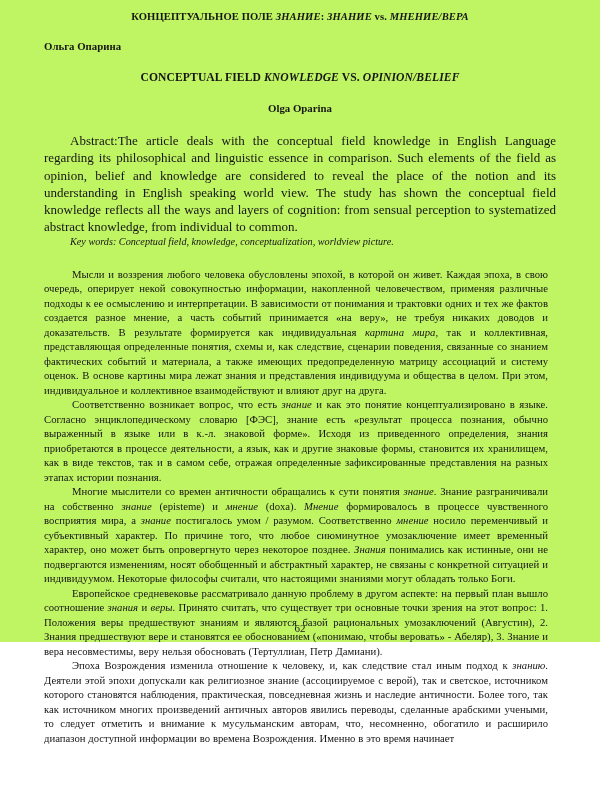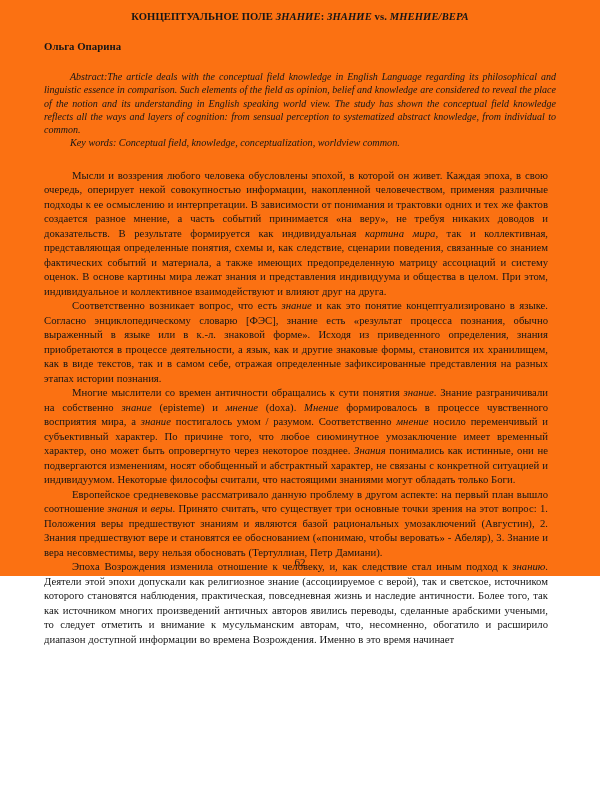--- a/index.html
+++ b/index.html
@@ -11,24 +11,24 @@
     width: 600px;
     height: 800px;
     overflow: hidden;
     font-family: "Liberation Serif", "DejaVu Serif", serif;
     color: #1a1a1a;
     -webkit-font-smoothing: none;
   }
   .page {
     position: relative;
     width: 600px;
-    height: 576px;
+    height: 642px;
     box-sizing: border-box;
     padding: 6px 44px 16px 44px;
-    background: #f97316;
+    background: #bef264;
   }
   
   .scan {
     filter: contrast(1.04) brightness(0.99);
   }
 
   .title-ru {
     text-align: center;
     font-weight: bold;
     font-size: 10.6px;
@@ -55,22 +55,21 @@
   .title-en .it { font-style: italic; }
 
   .author-en {
     text-align: center;
     font-weight: bold;
     font-size: 10.8px;
     margin: 18px 0 0 0;
   }
 
   .abstract {
-    font-style: italic;
-    font-size: 10px;
+    font-size: 13px;
     line-height: 1.32;
     text-align: justify;
     text-justify: inter-word;
     margin: 18px 0 0 0;
     text-indent: 26px;
   }
   .keywords {
     font-style: italic;
     font-size: 10.2px;
     line-height: 1.32;
@@ -106,24 +105,28 @@
 <body>
 
 <div class="page scan">
 
   <div class="title-ru">
     <span>КОНЦЕПТУАЛЬНОЕ ПОЛЕ </span><span class="it">ЗНАНИЕ</span><span>: </span><span class="it">ЗНАНИЕ</span><span> vs. </span><span class="it">МНЕНИЕ/ВЕРА</span>
   </div>
 
   <div class="author-ru">Ольга Опарина</div>
 
+  <div class="title-en">
+    <span>CONCEPTUAL FIELD </span><span class="it">KNOWLEDGE</span><span> VS. </span><span class="it">OPINION/BELIEF</span>
+  </div>
 
+  <div class="author-en">Olga Oparina</div>
 
   <p class="abstract">Abstract:The article deals with the conceptual field  knowledge in English Language regarding its philosophical and linguistic essence in comparison. Such elements of the field as opinion, belief and knowledge are considered to reveal the place of the notion and its understanding in English speaking world view. The study has shown the conceptual field knowledge reflects all the ways and layers of cognition: from sensual perception to systematized abstract knowledge, from individual to common.</p>
-  <p class="keywords">Key words: Conceptual field, knowledge, conceptualization, worldview common.</p>
+  <p class="keywords">Key words: Conceptual field, knowledge, conceptualization, worldview picture.</p>
 
   <div class="body-block" id="body-block">
       <p class="body"><span>Мысли и воззрения любого человека обусловлены эпохой, в которой он живет. Каждая эпоха, в свою очередь, оперирует некой совокупностью информации, накопленной человечеством, применяя различные подходы к ее осмыслению и интерпретации. В зависимости от понимания и трактовки одних и тех же фактов создается разное мнение, а часть событий принимается «на веру», не требуя никаких доводов и доказательств. В результате формируется как индивидуальная </span><span class="it">картина мира</span><span>, так и коллективная, представляющая определенные понятия, схемы и, как следствие, сценарии поведения, связанные со знанием фактических событий и материала, а также имеющих предопределенную матрицу ассоциаций и систему оценок. В основе картины мира лежат знания и представления индивидуума и общества в целом. При этом, индивидуальное и коллективное взаимодействуют и влияют друг на друга.</span></p>
       <p class="body"><span>Соответственно возникает вопрос, что есть </span><span class="it">знание</span><span> и как это понятие концептуализировано в языке. Согласно энциклопедическому словарю [ФЭС], знание есть «результат процесса познания, обычно выраженный в языке или в к.-л. знаковой форме». Исходя из приведенного определения, знания приобретаются в процессе деятельности, а язык, как и другие знаковые формы, становится их хранилищем, как в виде текстов, так и в самом себе, отражая определенные зафиксированные представления на разных этапах истории познания.</span></p>
       <p class="body"><span>Многие мыслители со времен античности обращались к сути понятия </span><span class="it">знание</span><span>. Знание разграничивали на собственно </span><span class="it">знание</span><span> (episteme) и </span><span class="it">мнение</span><span> (doxa). </span><span class="it">Мнение</span><span> формировалось в процессе чувственного восприятия мира, а </span><span class="it">знание</span><span> постигалось умом / разумом. Соответственно </span><span class="it">мнение</span><span> носило переменчивый и субъективный характер. По причине того, что любое сиюминутное умозаключение имеет временный характер, оно может быть опровергнуто через некоторое позднее. </span><span class="it">Знания</span><span> понимались как истинные, они не подвергаются изменениям, носят обобщенный и абстрактный характер, не связаны с конкретной ситуацией и индивидуумом. Некоторые философы считали, что настоящими знаниями могут обладать только Боги.</span></p>
       <p class="body"><span>Европейское средневековье рассматривало данную проблему в другом аспекте: на первый план вышло соотношение </span><span class="it">знания</span><span> и </span><span class="it">веры</span><span>. Принято считать, что существует три основные точки зрения на этот вопрос: 1. Положения веры предшествуют знаниям и являются базой рациональных умозаключений (Августин), 2. Знания предшествуют вере и становятся ее обоснованием («понимаю, чтобы веровать» - Абеляр), 3. Знание и вера несовместимы, веру нельзя обосновать (Тертуллиан, Петр Дамиани).</span></p>
       <p class="body"><span>Эпоха Возрождения изменила отношение к человеку, и, как следствие стал иным подход к </span><span class="it">знанию</span><span>. Деятели этой эпохи допускали как религиозное знание (ассоциируемое с верой), так и светское, источником которого становятся наблюдения, практическая, повседневная жизнь и наследие античности. Более того, так как источником многих произведений античных авторов явились переводы, сделанные арабскими учеными, то следует отметить и внимание к мусульманским авторам, что, несомненно, обогатило и расширило диапазон доступной информации во времена Возрождения. Именно в это время начинает</span></p>
     </div>
 
   <div class="page-number">62</div>

